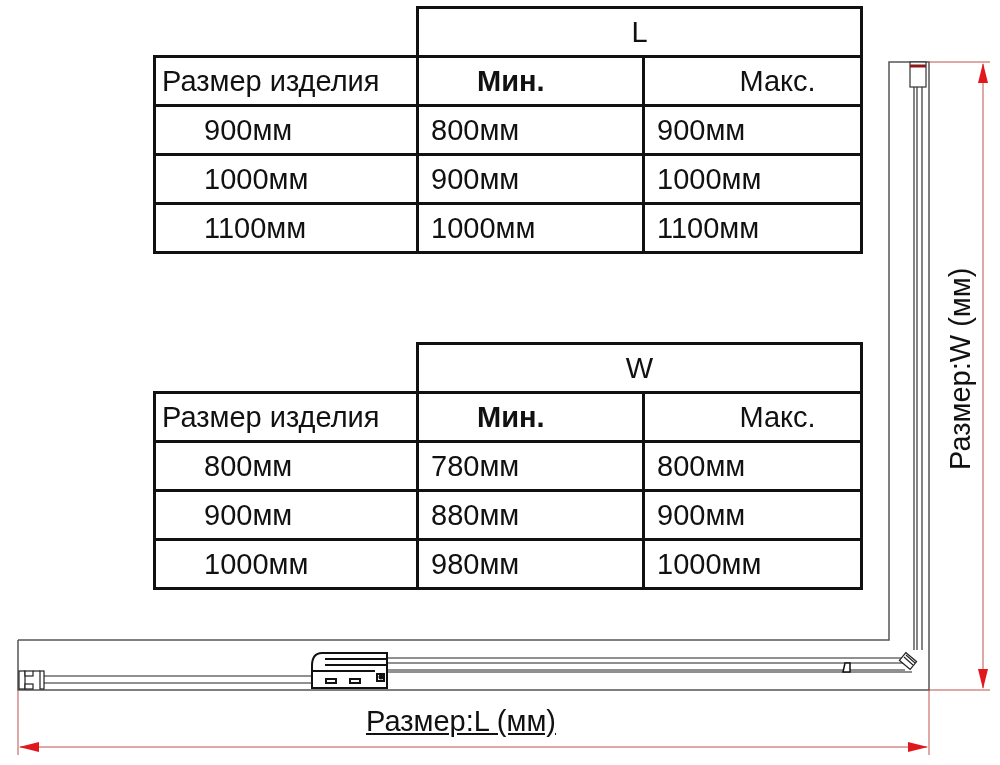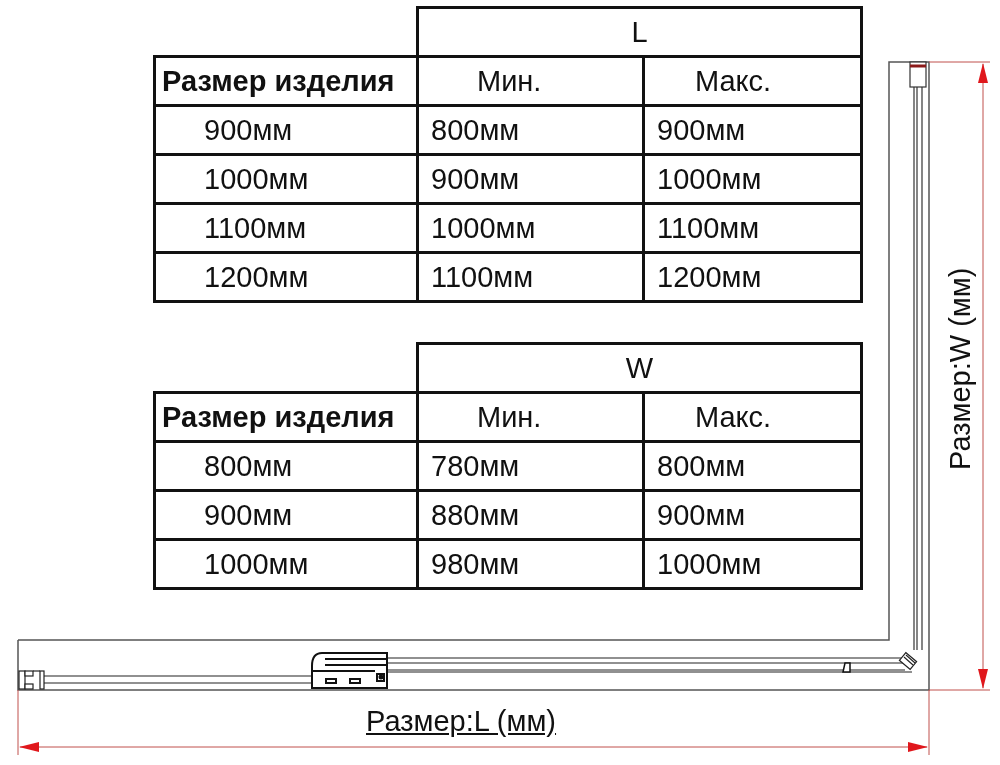--- a/index.html
+++ b/index.html
@@ -3,26 +3,26 @@
 <meta charset="utf-8">
 <style>
   html, body { margin: 0; padding: 0; background: #ffffff; }
   body { width: 1000px; height: 765px; position: relative; overflow: hidden;
          font-family: "Liberation Sans", "DejaVu Sans", sans-serif; color: #111; }
   table.size { position: absolute; border-collapse: collapse; font-size: 29px; }
   table.size td { border: 3px solid #111; height: 46px; padding: 0; white-space: nowrap; }
   table.size td.blank { border: none; }
   td.c1 { width: 254px; }
   td.c2 { width: 165px; }
-  td.c3 { width: 165px; }
+  td.c3 { width: 165px; text-align: center; }
   td.hdr { text-align: center; }
   td.p1 { padding-left: 48px !important; }
   td.p2 { padding-left: 12px !important; }
-  td.lab { padding-left: 6px !important; font-weight: bold; }
-  td.min { padding-left: 58px !important; }
+  td.lab { padding-left: 6px !important; }
+  td.min { padding-left: 58px !important; font-weight: bold; }
   td.max { padding-left: 50px !important; }
   #tbl-L { left: 153px; top: 6px; }
   #tbl-W { left: 153px; top: 342px; }
   svg#drawing { position: absolute; left: 0; top: 0; }
   .dim-label { position: absolute; font-size: 29px; color: #111; white-space: nowrap; }
   #label-L { left: 366px; top: 705px; text-decoration: underline; }
   #label-W { left: 944px; top: 470px; transform-origin: 0 0; transform: rotate(-90deg); }
 </style>
 </head>
 <body>
@@ -45,25 +45,20 @@
   </tr>
   <tr>
     <td class="p1">1000мм</td>
     <td class="p2">900мм</td>
     <td class="p2">1000мм</td>
   </tr>
   <tr>
     <td class="p1">1100мм</td>
     <td class="p2">1000мм</td>
     <td class="p2">1100мм</td>
-  </tr>
-  <tr>
-    <td class="p1">1200мм</td>
-    <td class="p2">1100мм</td>
-    <td class="p2">1200мм</td>
   </tr>
 </tbody>
   </table>
 
 <table class="size" id="tbl-W">
   <tbody>
       <tr>
     <td class="blank c1"></td>
     <td class="hdr" colspan="2">W</td>
   </tr>

